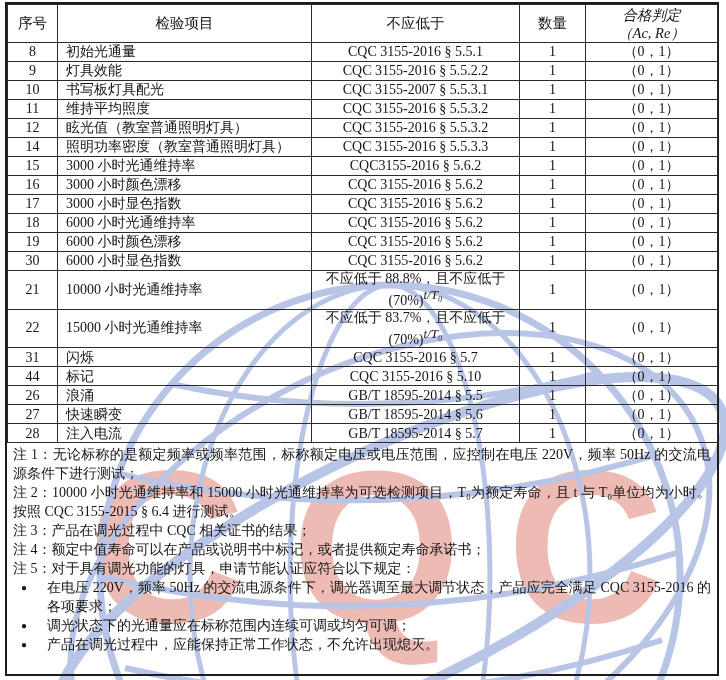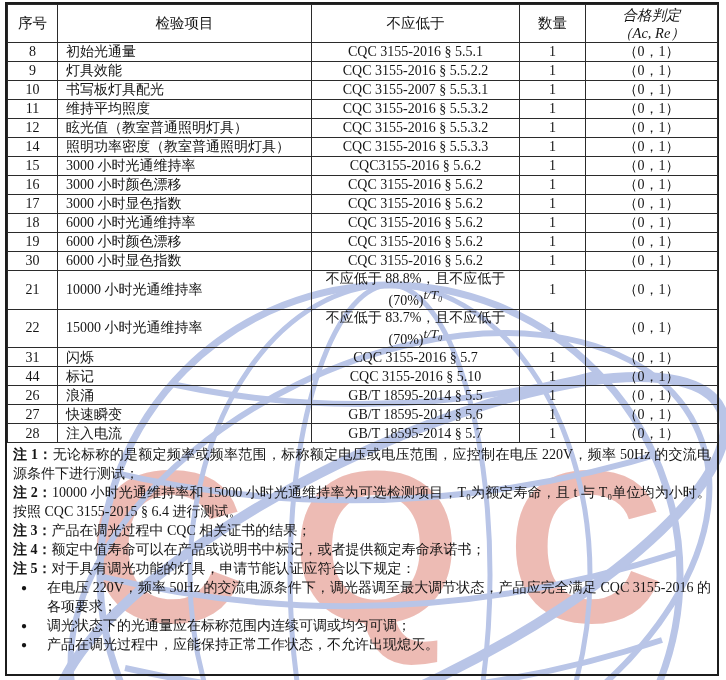--- a/index.html
+++ b/index.html
@@ -33,21 +33,21 @@
   thead th{height:37px;font-size:14.5px;}
   thead .two-line div{line-height:18px;font-style:italic;}
   td.c-item{text-align:left;padding-left:8px;}
   tr.tall td{height:34px;line-height:16px;}
   sup.exp{font-style:italic;font-size:13px;}
   
   .notes{
     padding:2px 6px 0 6px;font-size:14px;background:transparent;
   }
   .note-line{line-height:19px;text-align:justify;}
-  .note-line .nlabel{white-space:nowrap;font-weight:bold;}
+  .note-line .nlabel{white-space:nowrap;}
   .note-line.bullet{display:flex;align-items:flex-start;}
   .bmark{flex:0 0 26px;padding-left:8px;font-size:10px;line-height:19px;}
   .btext{flex:1;}
 </style>
 </head>
 <body>
 
 <div class="wm-red">CQC</div>
 
 <svg class="wm-globe" width="726" height="680" viewBox="0 0 726 680">

